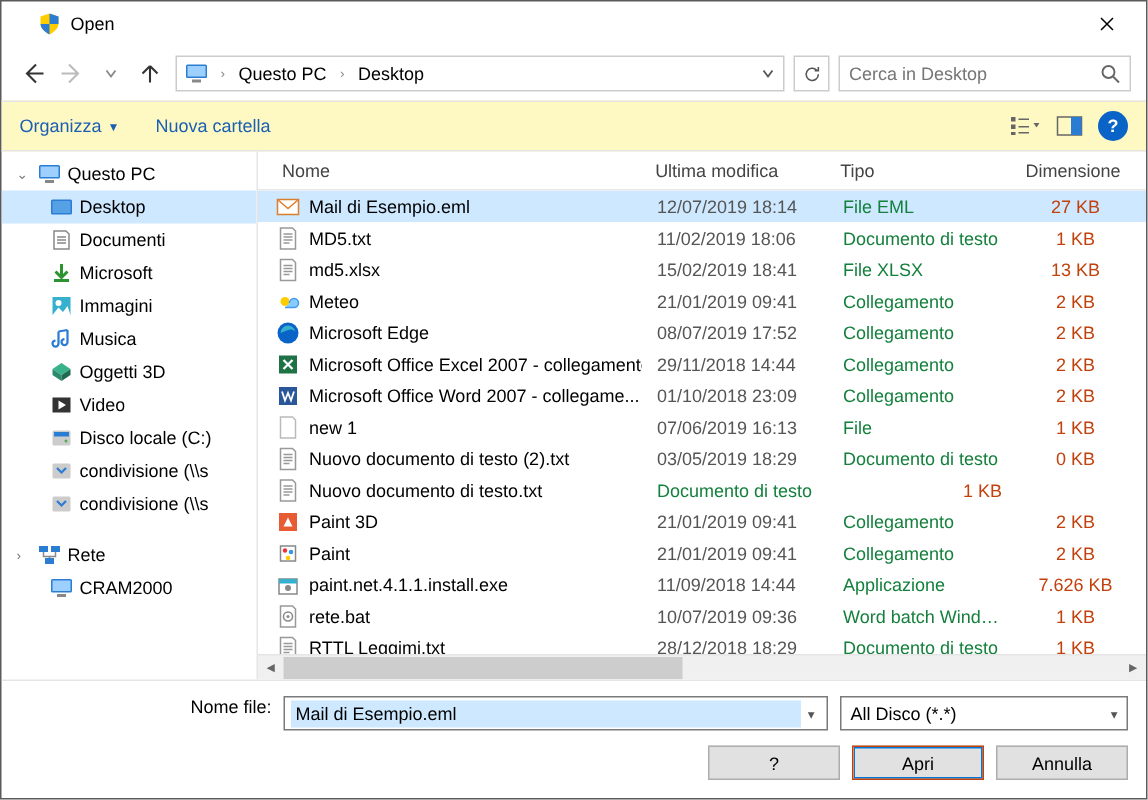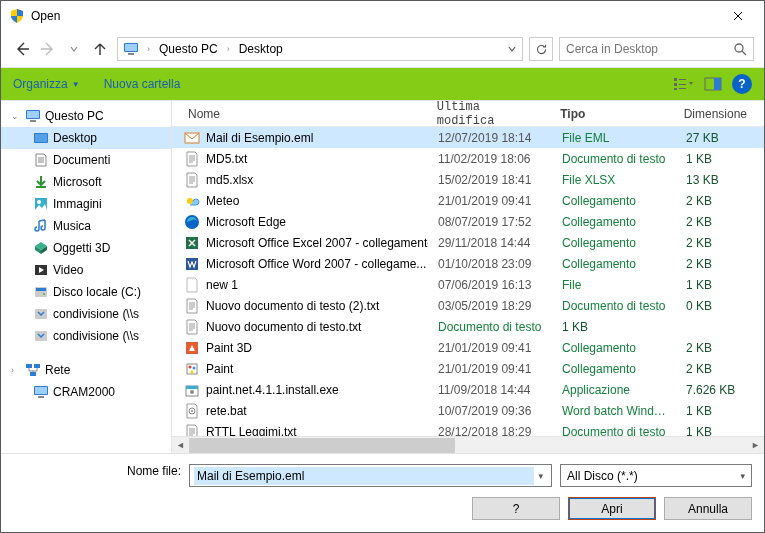--- a/index.html
+++ b/index.html
@@ -1,38 +1,38 @@
 <!DOCTYPE html>
 <html><head>
 <meta charset="utf-8">
 <style>
 * { box-sizing: border-box; margin: 0; padding: 0; font-family: "Segoe UI", Tahoma, sans-serif; font-size: 12px; }
 body { background: #fff; width: 765px; height: 533px; border: 1px solid #5a5a5a; display: flex; flex-direction: column; overflow: hidden; }
 
-.titlebar { height: 30px; display: flex; align-items: center; padding: 0 6px 0 8px; }
+.titlebar { height: 30px; display: flex; align-items: center; padding: 0 6px 0 24px; }
 .titlebar .shield { width: 16px; height: 16px; margin-right: 6px; }
 .titlebar .title { flex: 1; font-size: 12px; }
 .titlebar .close { width: 40px; height: 28px; display: flex; align-items: center; justify-content: center; }
 
 .navbar { height: 36px; display: flex; align-items: center; padding: 0 10px; gap: 6px; }
 .nav-arrows { display: flex; align-items: center; gap: 4px; }
 .nav-btn { width: 22px; height: 22px; display: flex; align-items: center; justify-content: center; color: #888; }
 .nav-btn.enabled { color: #000; }
 .addressbar { flex: 1; height: 24px; border: 1px solid #ccc; display: flex; align-items: center; padding: 0 2px; gap: 2px; background: #fff; }
 .addressbar .pc-icon { width: 18px; height: 18px; margin: 0 2px; }
 .addressbar .sep { color: #888; padding: 0 3px; font-size: 9px; }
 .addressbar .crumb { padding: 2px 4px; }
 .addressbar .spacer { flex: 1; }
 .addressbar .dd { color: #555; padding: 0 4px; }
 .refresh-btn { width: 24px; height: 24px; border: 1px solid #ccc; display: flex; align-items: center; justify-content: center; }
 .searchbox { width: 195px; height: 24px; border: 1px solid #ccc; display: flex; align-items: center; padding: 0 6px; color: #888; }
 .searchbox input { border: none; outline: none; flex: 1; color: #555; font-size: 12px; }
 .searchbox .mag { width: 14px; height: 14px; }
 
-.toolbar { height: 34px; border-top: 1px solid #e5e5e5; border-bottom: 1px solid #e5e5e5; display: flex; align-items: center; padding: 0 12px; background: #84cc16; }
+.toolbar { height: 34px; border-top: 1px solid #e5e5e5; border-bottom: 1px solid #e5e5e5; display: flex; align-items: center; padding: 0 12px; background: #fef9c3; }
 .toolbar .org { color: #1a5fb4; margin-right: 4px; }
 .toolbar .dd-small { color: #1a5fb4; font-size: 8px; margin-right: 24px; }
 .toolbar .newf { color: #1a5fb4; }
 .toolbar .right { margin-left: auto; display: flex; align-items: center; gap: 8px; }
 .tool-icon { width: 22px; height: 22px; display: flex; align-items: center; justify-content: center; }
 .help-icon { width: 20px; height: 20px; border-radius: 50%; background: #0a63c7; color: #fff; font-weight: bold; display: flex; align-items: center; justify-content: center; font-size: 13px; }
 
 .main { flex: 1; display: flex; overflow: hidden; }
 .sidebar { width: 170px; overflow: hidden; padding: 4px 0; }
 .tree-item { display: flex; align-items: center; height: 22px; padding-left: 10px; gap: 4px; white-space: nowrap; overflow: hidden; }
@@ -40,32 +40,32 @@
 .tree-item.sel { background: #cde8ff; }
 .tree-item .exp { width: 10px; color: #777; font-size: 9px; }
 .tree-item .ic { width: 16px; height: 16px; flex-shrink: 0; }
 .tree-item .lbl { overflow: hidden; text-overflow: ellipsis; }
 .tree-gap { height: 12px; }
 
 .filelist { flex: 1; display: flex; flex-direction: column; border-left: 1px solid #e5e5e5; overflow: hidden; }
 .cols { display: flex; height: 26px; align-items: center; border-bottom: 1px solid #e8e8e8; color: #444; }
 .col { padding: 0 10px; border-right: 1px solid transparent; }
 .col.name { width: 256px; padding-left: 16px; }
-.col.mod { width: 124px; font-family: Liberation Mono, monospace; }
-.col.type { width: 124px; font-weight: bold; }
+.col.mod { width: 124px; }
+.col.type { width: 124px; }
 .col.size { flex: 1; text-align: right; padding-right: 16px; }
 
 .rows { flex: 1; overflow: hidden; }
 .row { display: flex; height: 21px; align-items: center; }
 .row.sel { background: #cde8ff; }
 .cell { padding: 0 10px; white-space: nowrap; overflow: hidden; text-overflow: ellipsis; }
 .cell.name { width: 256px; display: flex; align-items: center; gap: 6px; padding-left: 12px; }
 .cell.mod { width: 124px; color: #555; }
 .cell.type { width: 124px; color: #15803d; }
-.cell.size { flex: 1; text-align: left; color: #14532d; padding-right: 16px; }
+.cell.size { flex: 1; text-align: center; color: #c2410c; padding-right: 16px; }
 .file-ic { width: 16px; height: 16px; flex-shrink: 0; }
 
 .hscroll { height: 17px; background: #f0f0f0; border-top: 1px solid #e5e5e5; display: flex; align-items: center; }
 .hscroll .ar { width: 17px; height: 17px; display: flex; align-items: center; justify-content: center; color: #666; font-size: 9px; }
 .hscroll .thumb { height: 15px; background: #cdcdcd; }
 .hscroll .track { flex: 1; }
 
 .footer { border-top: 1px solid #e5e5e5; padding: 10px 12px 12px 12px; }
 .fn-row { display: flex; align-items: flex-start; gap: 8px; margin-bottom: 10px; }
 .fn-label { width: 168px; text-align: right; }

